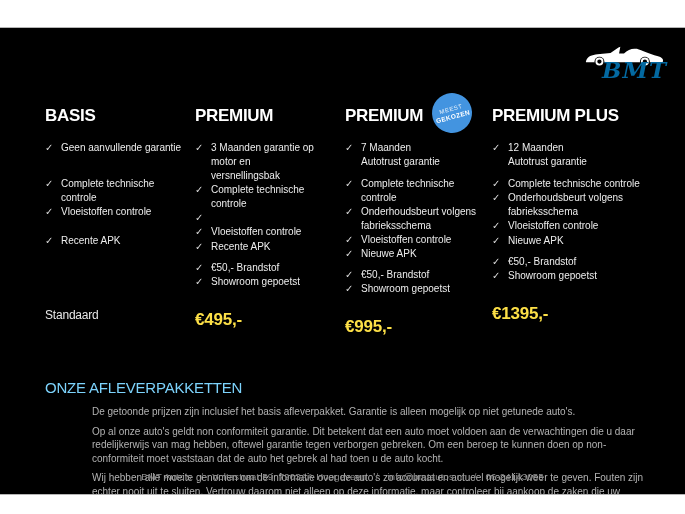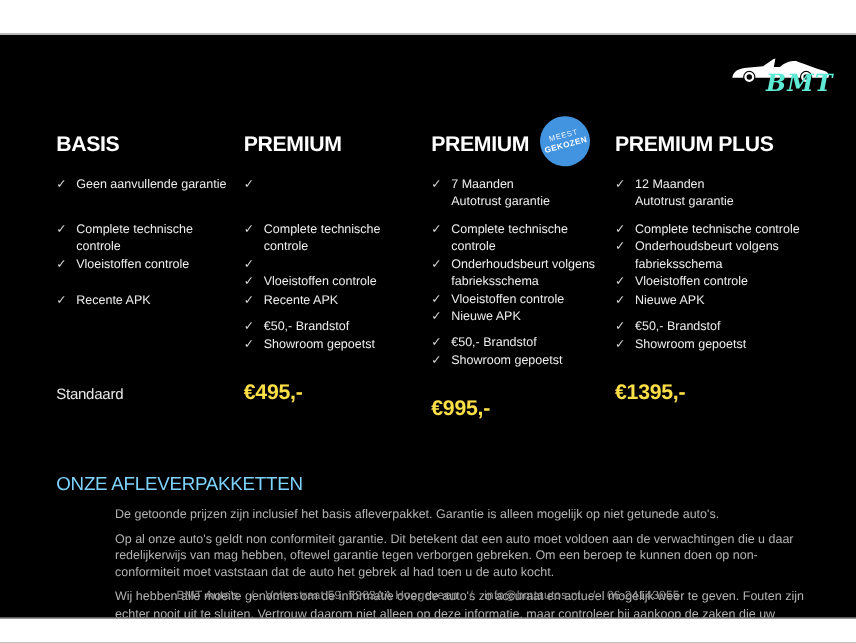--- a/index.html
+++ b/index.html
@@ -28,23 +28,23 @@
     text-align: right;
   }
   .logo svg { display: block; width: 86px; height: 30px; margin-left: 4px; }
   .logo .brand {
     display: block;
     margin-top: -12px;
     padding-right: 2px;
     font-family: "DejaVu Serif", serif;
     font-style: italic;
     font-weight: bold;
-    font-size: 19px;
+    font-size: 23px;
     letter-spacing: 1px;
-    color: #5eead4;
+    color: #0369a1;
   }
 
   
   .packages {
     display: grid;
     grid-template-columns: 150px 150px 147px 178px;
     margin: 78px 0 0 45px;
   }
   .col { padding-right: 8px; }
   .col-header { position: relative; height: 35px; }
@@ -188,20 +188,22 @@
       <div class="price standaard">Standaard</div>
     </section>
 
     <section class="col">
       <div class="col-header">
         <h2>PREMIUM</h2>
       </div>
       <div class="group g1">
         <div class="feature">
           <span class="check">✓</span>
+          <span class="ftext">3 Maanden garantie op motor en
+versnellingsbak</span>
         </div>
       </div>
       <div class="group g2">
         <div class="feature">
           <span class="check">✓</span>
           <span class="ftext">Complete technische controle</span>
         </div>
         <div class="feature">
           <span class="check">✓</span>
         </div>

